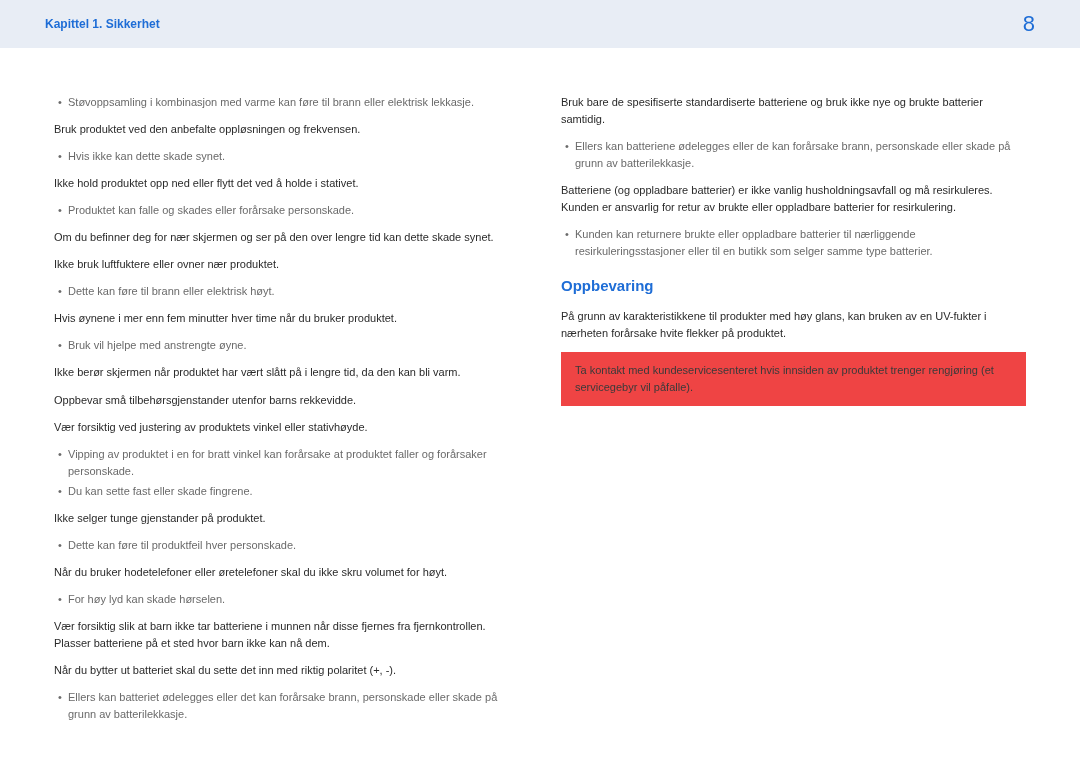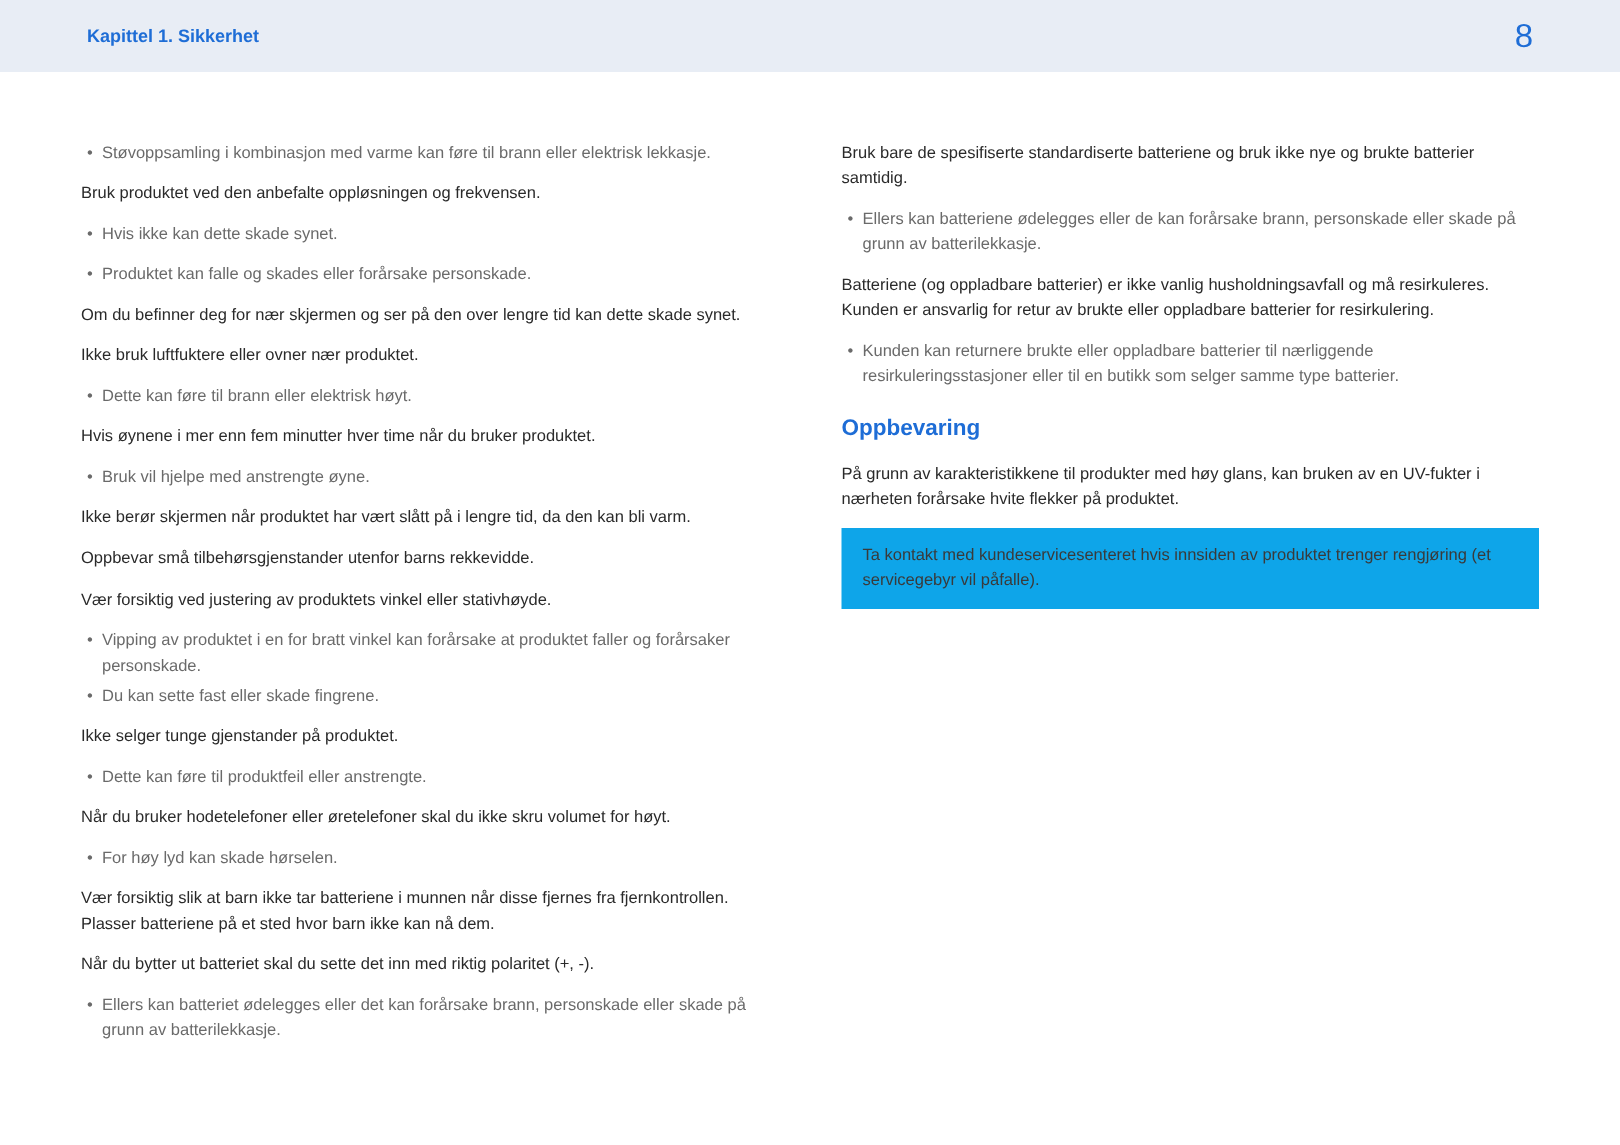--- a/index.html
+++ b/index.html
@@ -1,45 +1,46 @@
 <!DOCTYPE html>
 <html><head>
 <meta charset="utf-8">
 <style>
 * { margin: 0; padding: 0; box-sizing: border-box; }
 body { font-family: -apple-system, BlinkMacSystemFont, "Segoe UI", Arial, sans-serif; background: #fff; width: 1080px; height: 763px; overflow: hidden; color: #3a3a3a; }
-.header { background: #e8edf5; height: 48px; display: flex; align-items: center; justify-content: space-between; padding: 0 58px; }
+.header { background: #e8edf5; height: 48px; display: flex; align-items: center; justify-content: space-between; padding: 0 45px; }
 .chap { color: #1e6dd6; font-size: 12px; font-weight: 600; }
 .pnum { color: #1e6dd6; font-size: 22px; font-weight: 300; }
 .content { display: flex; padding: 46px 54px 0 54px; gap: 42px; }
 .col { flex: 1; font-size: 11px; line-height: 1.55; }
 .para { margin-bottom: 10px; color: #2a2a2a; }
 ul { list-style: none; margin-bottom: 10px; }
 ul li { padding-left: 14px; position: relative; color: #6a6a6a; margin-bottom: 3px; }
 ul li::before { content: "•"; position: absolute; left: 4px; color: #6a6a6a; }
 .stitle { color: #1e6dd6; font-size: 15px; font-weight: 600; margin-bottom: 10px; margin-top: 14px; }
-.notebox { background: #0ea5e9; padding: 10px 14px; color: #3a3a3a; font-size: 11px; line-height: 1.55; margin-top: 8px; }
+.notebox { background: #ef4444; padding: 10px 14px; color: #3a3a3a; font-size: 11px; line-height: 1.55; margin-top: 8px; }
 </style>
 </head>
 <body>
 
 <div class="header">
   <div class="chap">Kapittel 1. Sikkerhet</div>
   <div class="pnum">8</div>
 </div>
 
 <div class="content">
   <div class="col" id="leftcol">
       <ul>
         <li>Støvoppsamling i kombinasjon med varme kan føre til brann eller elektrisk lekkasje.</li>
       </ul>
       <div class="para">Bruk produktet ved den anbefalte oppløsningen og frekvensen.</div>
       <ul>
         <li>Hvis ikke kan dette skade synet.</li>
       </ul>
+      <div class="para">Ikke hold produktet opp ned eller flytt det ved å holde i stativet.</div>
       <ul>
         <li>Produktet kan falle og skades eller forårsake personskade.</li>
       </ul>
       <div class="para">Om du befinner deg for nær skjermen og ser på den over lengre tid kan dette skade synet.</div>
       <div class="para">Ikke bruk luftfuktere eller ovner nær produktet.</div>
       <ul>
         <li>Dette kan føre til brann eller elektrisk høyt.</li>
       </ul>
       <div class="para">Hvis øynene i mer enn fem minutter hver time når du bruker produktet.</div>
       <ul>
@@ -47,21 +48,21 @@
       </ul>
       <div class="para">Ikke berør skjermen når produktet har vært slått på i lengre tid, da den kan bli varm.</div>
       <div class="para">Oppbevar små tilbehørsgjenstander utenfor barns rekkevidde.</div>
       <div class="para">Vær forsiktig ved justering av produktets vinkel eller stativhøyde.</div>
       <ul>
         <li>Vipping av produktet i en for bratt vinkel kan forårsake at produktet faller og forårsaker personskade.</li>
         <li>Du kan sette fast eller skade fingrene.</li>
       </ul>
       <div class="para">Ikke selger tunge gjenstander på produktet.</div>
       <ul>
-        <li>Dette kan føre til produktfeil eller anstrengte.</li>
+        <li>Dette kan føre til produktfeil hver personskade.</li>
       </ul>
       <div class="para">Når du bruker hodetelefoner eller øretelefoner skal du ikke skru volumet for høyt.</div>
       <ul>
         <li>For høy lyd kan skade hørselen.</li>
       </ul>
       <div class="para">Vær forsiktig slik at barn ikke tar batteriene i munnen når disse fjernes fra fjernkontrollen. Plasser batteriene på et sted hvor barn ikke kan nå dem.</div>
       <div class="para">Når du bytter ut batteriet skal du sette det inn med riktig polaritet (+, -).</div>
       <ul>
         <li>Ellers kan batteriet ødelegges eller det kan forårsake brann, personskade eller skade på grunn av batterilekkasje.</li>
       </ul>

